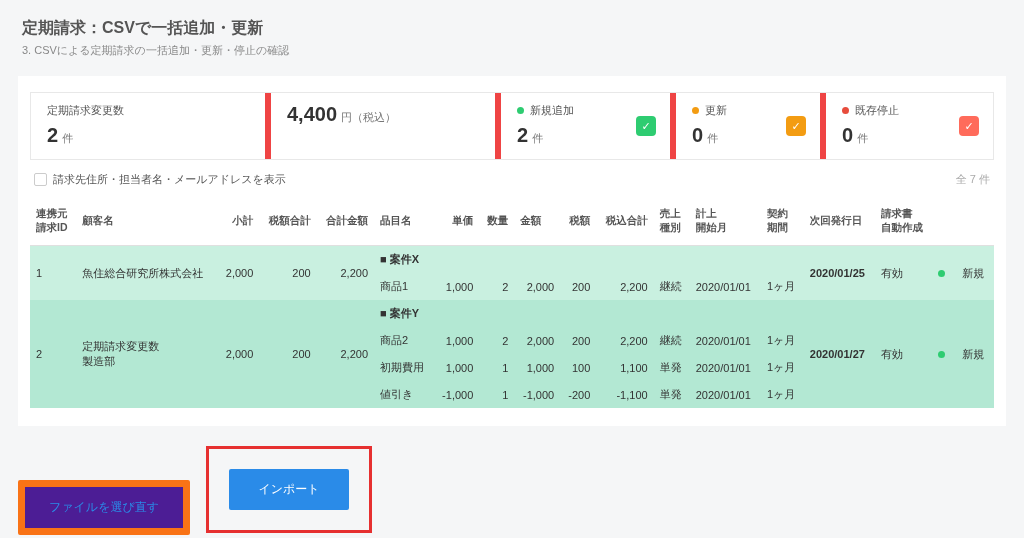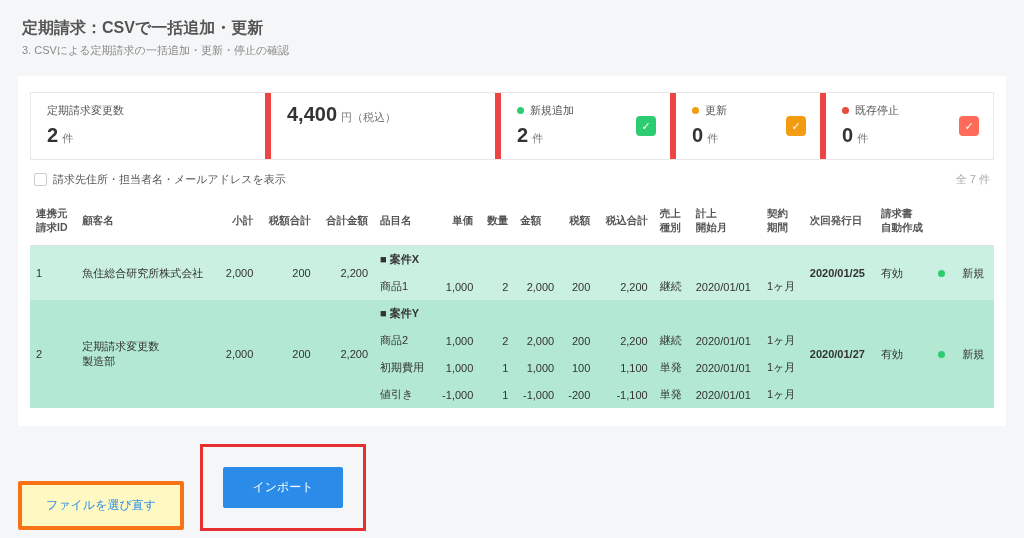--- a/index.html
+++ b/index.html
@@ -158,22 +158,22 @@
     }
     .btn {
       padding: 12px 24px;
       font-size: 12px;
       border-radius: 2px;
       cursor: pointer;
       text-align: center;
       min-width: 150px;
     }
     .btn-secondary {
-      background: #fef9c3;
-      border: 4px solid #f97316;
+      background: #4c1d95;
+      border: 7px solid #f97316;
       color: #2a8be8;
       margin-top: 36px;
     }
     .btn-primary-wrap {
       border: 3px solid #e63030;
       padding: 20px;
     }
     .btn-primary {
       background: #2a8be8;
       color: #fff;

